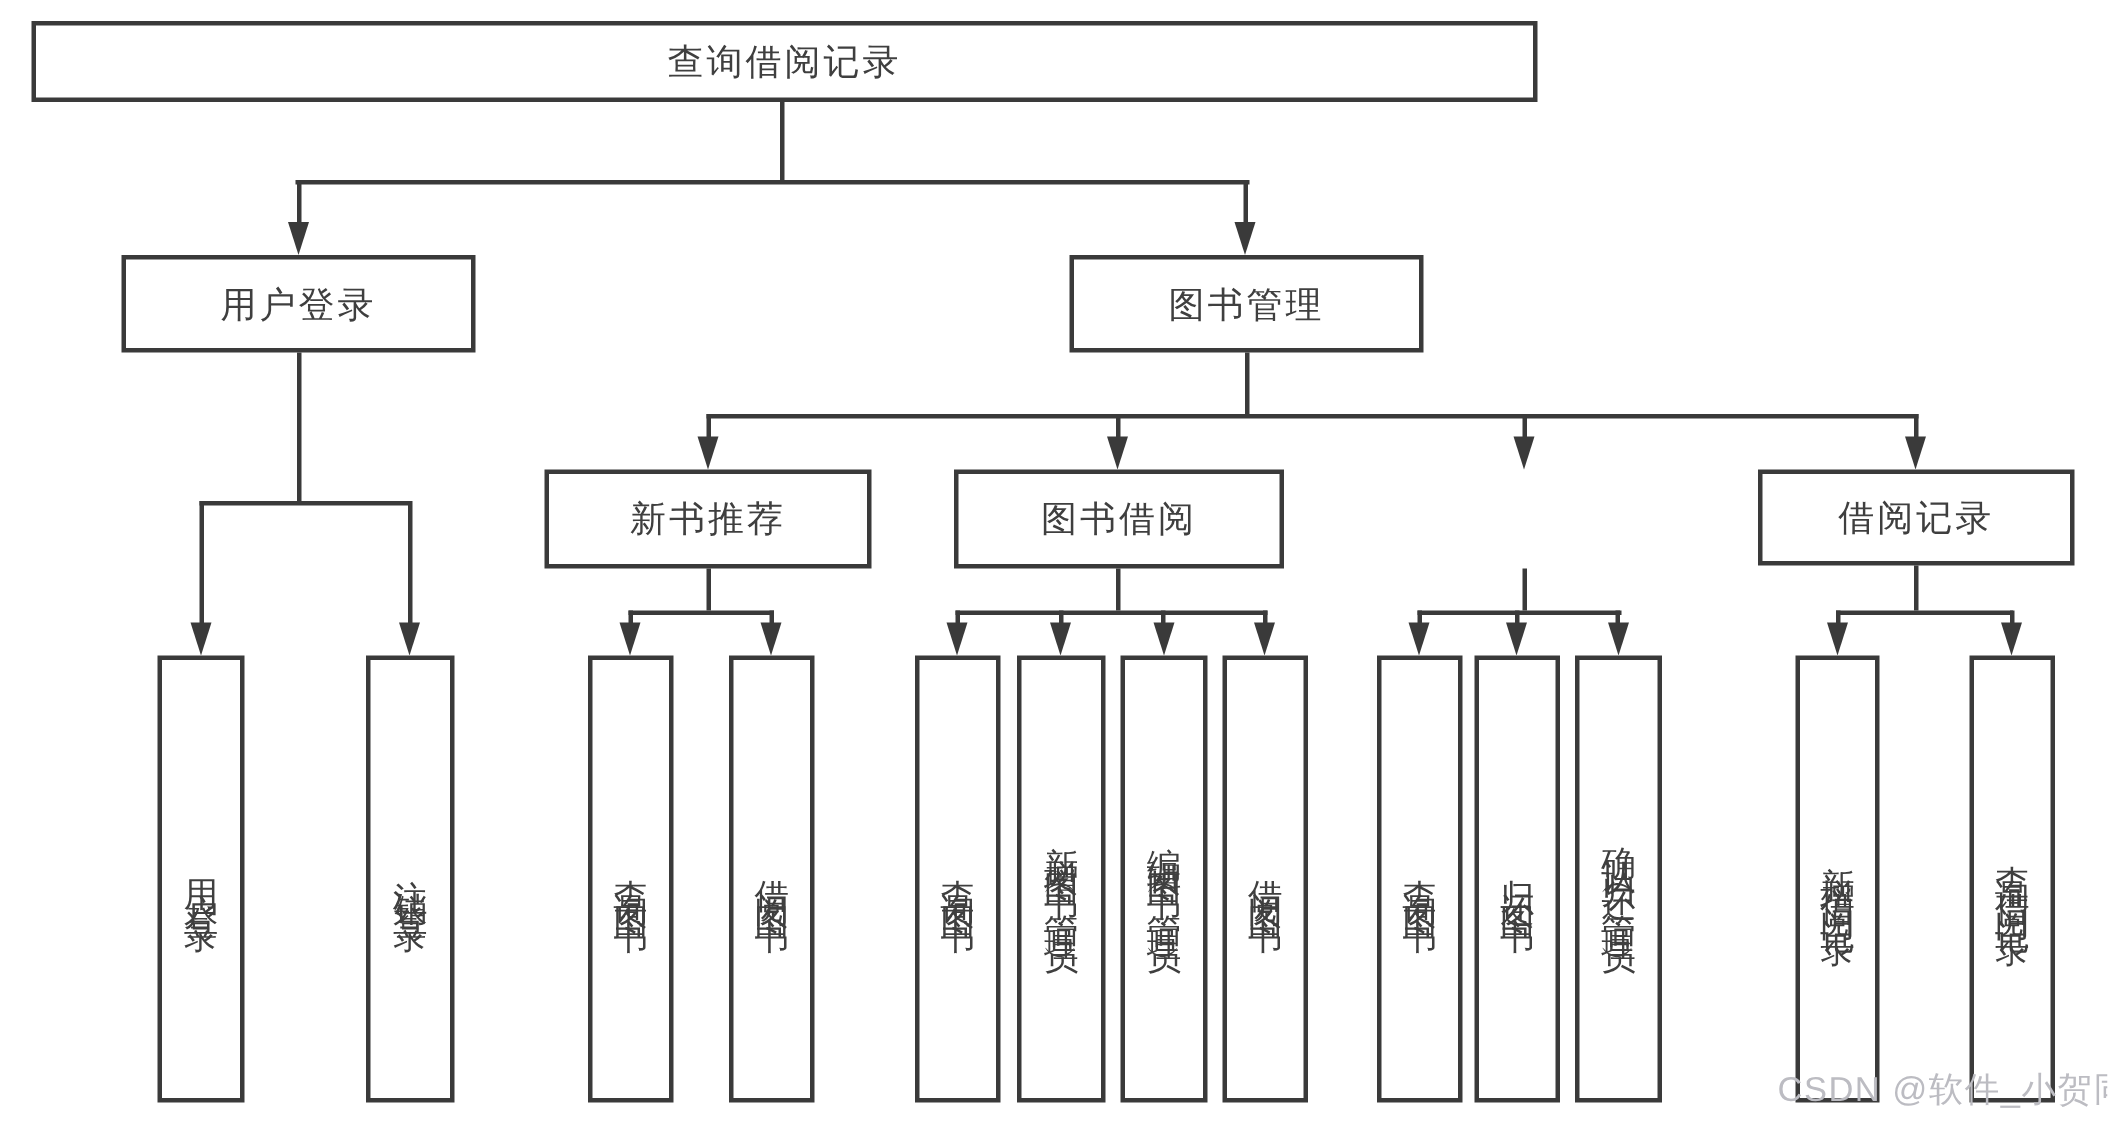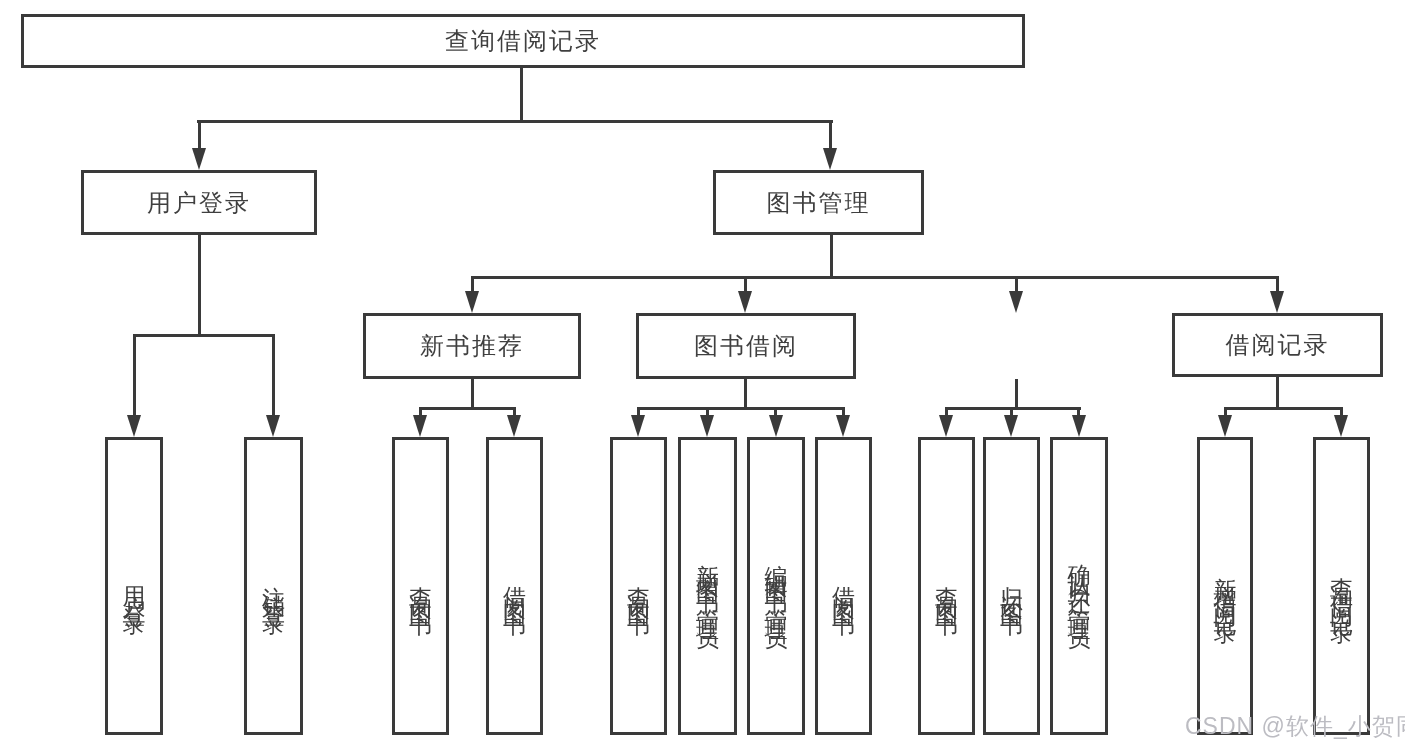--- a/index.html
+++ b/index.html
@@ -70,21 +70,21 @@
   <div class="vline" style="left:520px;top:68px;height:52px"></div>
   <div class="hline" style="left:197px;top:120px;width:636px"></div>
   <div class="vline" style="left:198px;top:120px;height:30px"></div>
   <div class="arrow" style="left:192px;top:148px"></div>
   <div class="vline" style="left:829px;top:120px;height:30px"></div>
   <div class="arrow" style="left:823px;top:148px"></div>
 
   <div class="node" style="left:81px;top:170px;width:236px;height:65px">
     <span class="label">用户登录</span>
   </div>
-  <div class="node" style="left:713px;top:170px;width:211px;height:65px">
+  <div class="node" style="left:713px;top:170px;width:236px;height:65px">
     <span class="label">图书管理</span>
   </div>
 
   <div class="vline" style="left:198px;top:235px;height:99px"></div>
   <div class="hline" style="left:133px;top:334px;width:141px"></div>
   <div class="vline" style="left:133px;top:334px;height:83px"></div>
   <div class="arrow" style="left:127px;top:415px"></div>
   <div class="vline" style="left:272px;top:334px;height:83px"></div>
   <div class="arrow" style="left:266px;top:415px"></div>
 

